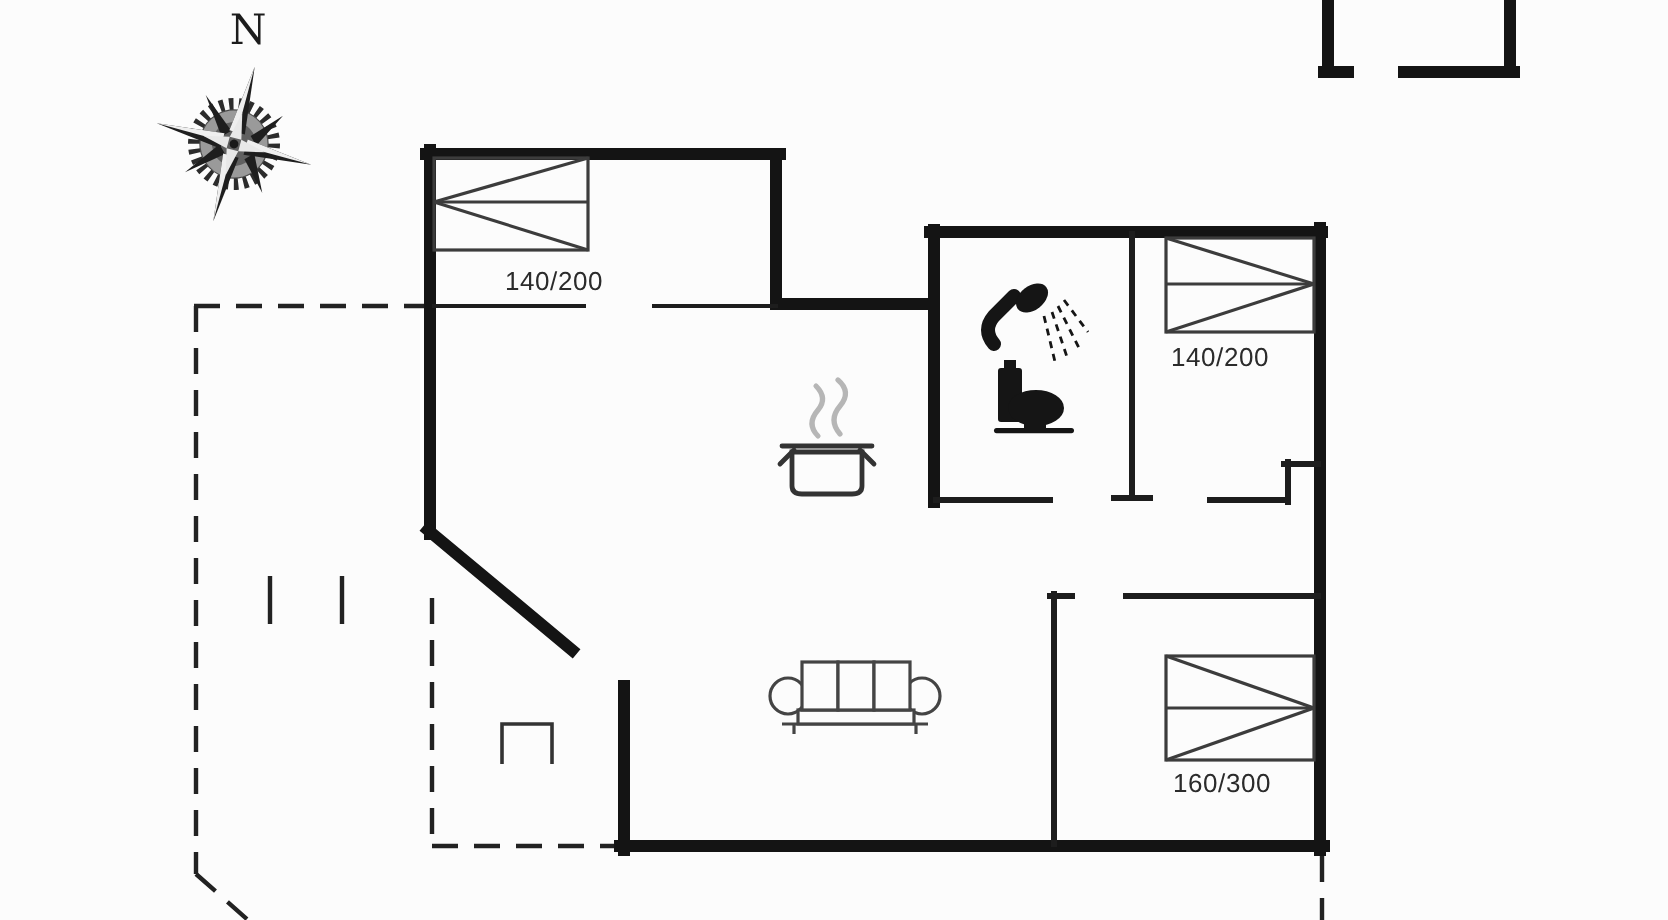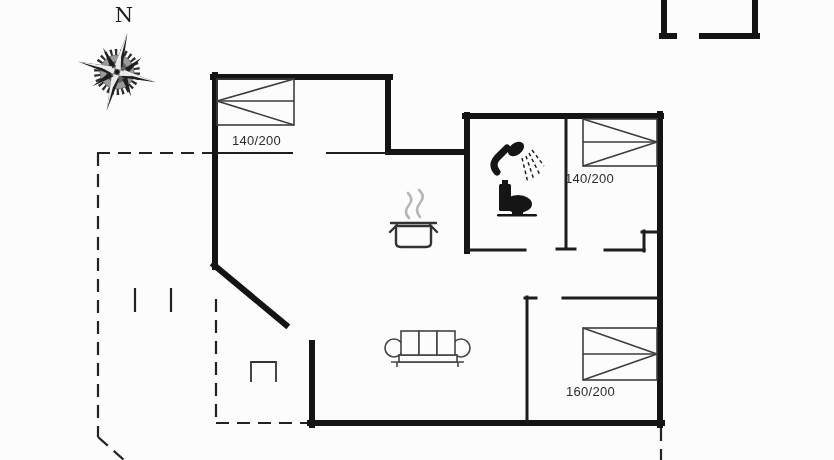--- a/index.html
+++ b/index.html
@@ -7,20 +7,21 @@
     position:relative;
     width:834px;height:460px;
     background:#fcfcfc;
     font-family:"Liberation Sans", sans-serif;
     overflow:hidden;
   }
   #plan-svg{position:absolute;left:0;top:0;}
   .plan-label{
     position:absolute;
     width:90px;
+    text-align:center;
     font-size:13px;
     color:#2b2b2b;
     letter-spacing:0.3px;
     white-space:nowrap;
   }
   .north-label{
     position:absolute;
     width:40px;
     text-align:center;
     font-family:"DejaVu Serif", serif;
@@ -179,14 +180,14 @@
       <circle cx="117" cy="72" r="2.2" fill="#1a1a1a"></circle>
     </g>
   </svg>
 
   <div class="north-label" style="left:104px;top:3px;">N</div>
 
   <div class="plan-label" style="left:232px;top:133px;">140/200</div>
 
   <div class="plan-label" style="left:565px;top:171px;">140/200</div>
 
-  <div class="plan-label" style="left:566px;top:384px;">160/200</div>
+  <div class="plan-label" style="left:566px;top:384px;">160/300</div>
 </div>
 
 </body></html>

